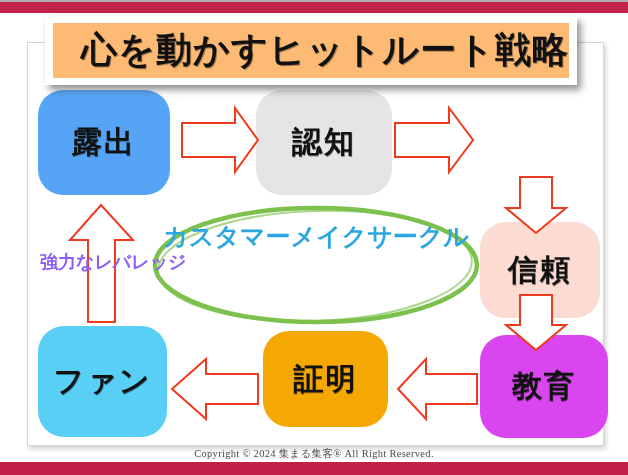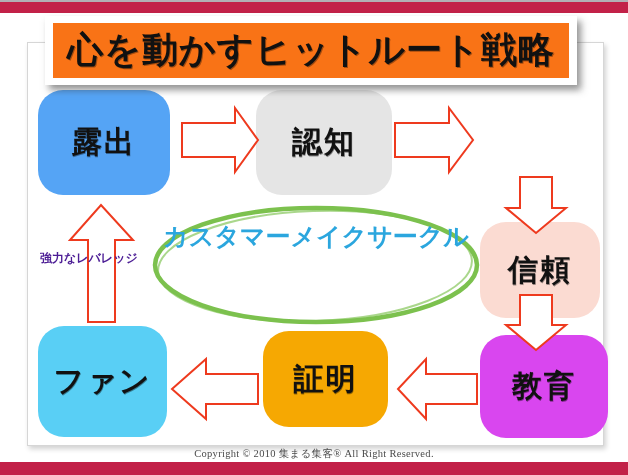--- a/index.html
+++ b/index.html
@@ -16,22 +16,22 @@
     background:#ffffff;border:1px solid #d6d6d6;
     box-shadow:2px 3px 5px rgba(0,0,0,0.18);
     box-sizing:border-box;
   }
   .banner{
     position:absolute;left:45px;top:16px;width:532px;height:69px;
     background:#ffffff;box-sizing:border-box;padding:7px 8px;
     box-shadow:4px 5px 7px rgba(60,60,60,0.55);z-index:40;
   }
   .banner-inner{
-    width:100%;height:100%;background:#f97316;
-    display:flex;align-items:center;justify-content:center;
+    width:100%;height:100%;background:#fdba74;
+    display:flex;align-items:center;justify-content:flex-end;
   }
   .banner-inner span{
     font-size:36px;font-weight:800;color:#111;letter-spacing:1px;
     text-shadow:1px 1px 0 rgba(0,0,0,0.35);white-space:nowrap;
   }
   .node{
     position:absolute;display:flex;align-items:center;justify-content:center;
     font-size:30px;font-weight:800;color:#111;letter-spacing:2px;
     border-radius:26px;z-index:10;text-shadow:0.5px 0.5px 0 rgba(0,0,0,0.4);
   }
@@ -43,21 +43,21 @@
   .node-proof   {left:263px;top:331px;width:125px;height:96px;background:#f6a802;}
   .node-fan     {left:38px; top:326px;width:129px;height:111px;background:#59cff5;}
   .overlay{position:absolute;left:0;top:0;width:628px;height:475px;z-index:20;pointer-events:none;}
   .center-label{
     position:absolute;left:146px;top:221px;width:340px;text-align:center;z-index:30;
   }
   .center-line1{font-size:30px;font-weight:800;color:#ec4d82;letter-spacing:1px;line-height:34px;}
   .center-line2{font-size:25px;font-weight:800;color:#2ba6de;letter-spacing:0px;line-height:30px;}
   .leverage{
     position:absolute;left:40px;top:250px;width:130px;z-index:30;
-    font-size:12px;font-weight:700;color:#4c1d95;white-space:nowrap;
+    font-size:18px;font-weight:700;color:#8b5cf6;white-space:nowrap;
   }
   .copyright{
     position:absolute;left:0;top:447px;width:628px;text-align:center;z-index:5;
     font-family:"Liberation Serif","DejaVu Serif",serif;
     font-size:10.5px;color:#4a4a4a;letter-spacing:0.3px;
   }
 </style>
 </head>
 <body>
 
@@ -109,15 +109,15 @@
   </div>
 
   <div class="leverage">強力なレバレッジ</div>
 
   <div class="banner">
     <div class="banner-inner">
       <span>心を動かすヒットルート戦略</span>
     </div>
   </div>
 
-  <div class="copyright">Copyright © 2010 集まる集客® All Right Reserved.</div>
+  <div class="copyright">Copyright © 2024 集まる集客® All Right Reserved.</div>
 
 </div>
 
 </body></html>

